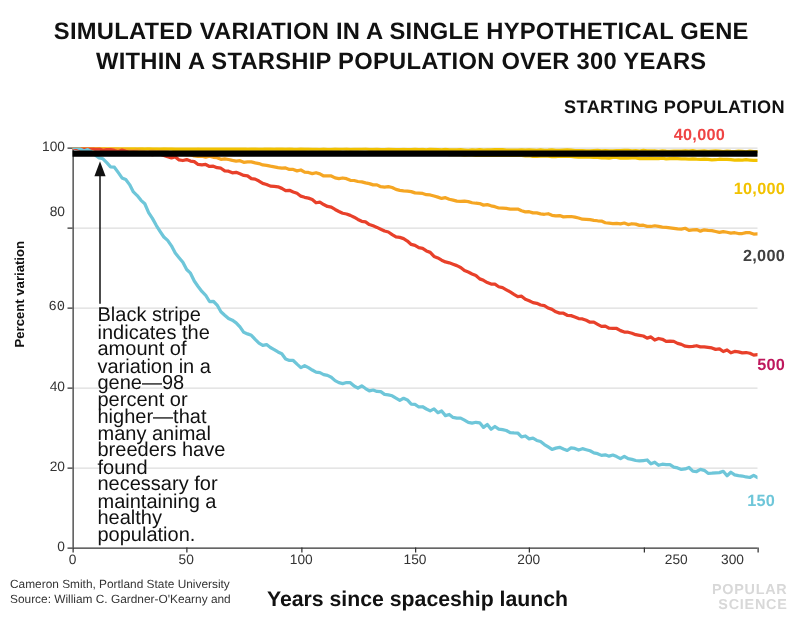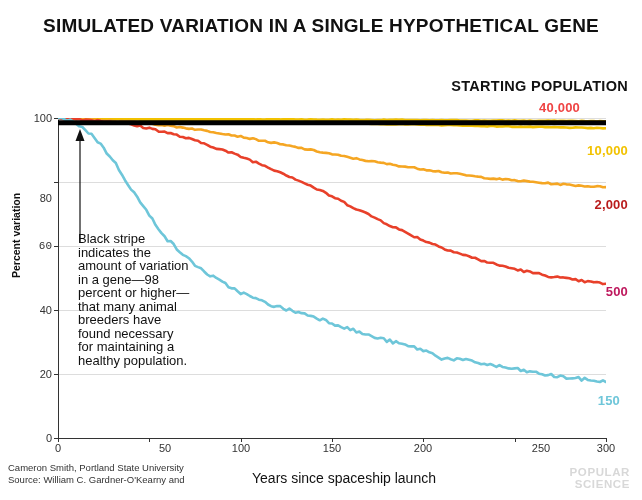--- a/index.html
+++ b/index.html
@@ -45,21 +45,21 @@
 
   .series-label {
     position: absolute;
     font-size: 13px;
     font-weight: bold;
     letter-spacing: 0.2px;
     white-space: nowrap;
   }
   .lbl-40000 { right: 62px; top: 100px; color: #ef4444; }
   .lbl-10000 { right: 14px; top: 143px; color: #f2c200; text-align: center; }
-  .lbl-2000  { right: 14px; top: 197px; color: #b91c1c; }
+  .lbl-2000  { right: 14px; top: 197px; color: #404040; }
   .lbl-500   { right: 14px; top: 284px; color: #be185d; }
   .lbl-150   { right: 22px; top: 393px; color: #6ec6d9; }
 
   .plot {
     position: absolute;
     left: 58px;
     top: 118px;
     width: 548px;
     height: 320px;
   }
@@ -123,34 +123,34 @@
     top: 278px;
     transform: rotate(-90deg);
     transform-origin: left top;
     font-size: 10.5px;
     font-weight: bold;
     color: #111111;
     white-space: nowrap;
   }
   .xlabel {
     position: absolute;
-    left: 70px;
+    left: 60px;
     top: 470px;
     width: 548px;
     text-align: center;
-    font-size: 14px;
-    font-weight: normal;
+    font-size: 17px;
+    font-weight: bold;
     color: #111111;
   }
   .annotation {
     position: absolute;
     left: 78px;
-    top: 232px;
+    top: 246px;
     width: 112px;
-    font-size: 13px;
+    font-size: 16px;
     line-height: 13.5px;
     color: #111111;
   }
   .source {
     position: absolute;
     left: 8px;
     top: 462px;
     font-size: 9.5px;
     line-height: 12px;
     color: #333333;
@@ -168,20 +168,21 @@
   }
   svg { display: block; }
 </style>
 </head>
 <body>
 
 <div id="stage">
 
   <div class="title">
     <div>SIMULATED VARIATION IN A SINGLE HYPOTHETICAL GENE</div>
+    <div>WITHIN A STARSHIP POPULATION OVER 300 YEARS</div>
   </div>
 
   <div class="legend-title">STARTING POPULATION</div>
 
   <div class="series-label lbl-40000">40,000</div>
   <div class="series-label lbl-10000">10,000</div>
   <div class="series-label lbl-2000">2,000</div>
   <div class="series-label lbl-500">500</div>
   <div class="series-label lbl-150">150</div>
 
@@ -200,41 +201,41 @@
     <div class="axis-x"></div>
 
     <div class="ytick-mark" style="top:0px;"></div>
     <div class="ytick-mark" style="top:64px;"></div>
     <div class="ytick-mark" style="top:128px;"></div>
     <div class="ytick-mark" style="top:192px;"></div>
     <div class="ytick-mark" style="top:256px;"></div>
     <div class="ytick-mark" style="top:320px;"></div>
 
     <div class="ytick" style="top:0px;">100</div>
-    <div class="ytick" style="top:80px;">80</div>
+    <div class="ytick" style="top:52px;">80</div>
     <div class="ytick" style="top:128px;font-family:Liberation Mono, monospace;">60</div>
     <div class="ytick" style="top:192px;">40</div>
     <div class="ytick" style="top:256px;margin-left:22px;">20</div>
     <div class="ytick" style="top:320px;">0</div>
 
     <div class="xtick-mark" style="left:0px;"></div>
     <div class="xtick-mark" style="left:91px;"></div>
     <div class="xtick-mark" style="left:183px;"></div>
     <div class="xtick-mark" style="left:274px;"></div>
     <div class="xtick-mark" style="left:365px;"></div>
     <div class="xtick-mark" style="left:457px;"></div>
     <div class="xtick-mark" style="left:548px;"></div>
 
     <div class="xtick" style="left:0px;">0</div>
-    <div class="xtick" style="left:91px;margin-left:16px;">50</div>
+    <div class="xtick" style="left:91px;">50</div>
     <div class="xtick" style="left:183px;">100</div>
     <div class="xtick" style="left:274px;">150</div>
     <div class="xtick" style="left:365px;">200</div>
     <div class="xtick" style="left:453px;margin-left:30px;">250</div>
-    <div class="xtick" style="left:548px;">300</div>
+    <div class="xtick" style="left:528px;">300</div>
 
     <svg id="series-svg" width="548" height="320" style="position:absolute;left:0;top:0;">
         <polyline points="0.00,-0.06 3.04,0.13 6.09,-0.03 9.13,-0.31 12.18,-0.11 15.22,-0.02 18.27,-0.24 21.31,-0.21 24.36,0.38 27.40,-0.16 30.44,0.40 33.49,0.46 36.53,0.00 39.58,0.60 42.62,0.39 45.67,0.62 48.71,0.59 51.76,0.21 54.80,0.05 57.84,0.12 60.89,0.17 63.93,0.60 66.98,0.24 70.02,0.32 73.07,0.51 76.11,0.12 79.16,0.70 82.20,0.29 85.24,0.76 88.29,0.89 91.33,0.50 94.38,0.49 97.42,0.41 100.47,0.44 103.51,0.43 106.56,0.48 109.60,0.94 112.64,0.74 115.69,0.86 118.73,0.54 121.78,0.71 124.82,0.77 127.87,0.45 130.91,0.81 133.96,0.51 137.00,0.76 140.04,1.04 143.09,0.93 146.13,0.91 149.18,1.01 152.22,1.09 155.27,0.74 158.31,0.90 161.36,1.05 164.40,0.82 167.44,0.90 170.49,1.02 173.53,0.91 176.58,1.13 179.62,1.22 182.67,0.90 185.71,1.00 188.76,1.10 191.80,1.25 194.84,1.20 197.89,1.50 200.93,1.11 203.98,1.47 207.02,1.52 210.07,1.06 213.11,1.21 216.16,1.20 219.20,1.00 222.24,1.44 225.29,1.29 228.33,1.35 231.38,1.20 234.42,1.16 237.47,1.45 240.51,1.53 243.56,1.31 246.60,1.76 249.64,1.63 252.69,1.37 255.73,1.43 258.78,1.64 261.82,1.69 264.87,1.59 267.91,1.76 270.96,1.73 274.00,1.38 277.04,1.74 280.09,1.54 283.13,1.88 286.18,1.36 289.22,1.48 292.27,1.63 295.31,1.86 298.36,1.50 301.40,1.90 304.44,1.99 307.49,1.90 310.53,1.74 313.58,2.01 316.62,2.24 319.67,1.97 322.71,2.17 325.76,1.61 328.80,2.06 331.84,1.87 334.89,1.86 337.93,1.66 340.98,1.78 344.02,1.62 347.07,2.08 350.11,2.15 353.16,2.03 356.20,2.15 359.24,1.95 362.29,2.18 365.33,1.96 368.38,2.06 371.42,2.24 374.47,1.97 377.51,2.31 380.56,2.19 383.60,1.99 386.64,2.26 389.69,2.34 392.73,2.08 395.78,1.98 398.82,2.00 401.87,2.44 404.91,2.46 407.96,2.45 411.00,2.69 414.04,2.69 417.09,2.40 420.13,2.36 423.18,2.73 426.22,2.53 429.27,2.70 432.31,2.76 435.36,2.50 438.40,2.47 441.44,2.29 444.49,2.30 447.53,2.72 450.58,2.44 453.62,2.80 456.67,2.35 459.71,2.72 462.76,2.79 465.80,2.60 468.84,3.02 471.89,2.61 474.93,2.97 477.98,3.02 481.02,2.81 484.07,2.90 487.11,2.84 490.16,2.60 493.20,2.91 496.24,2.57 499.29,3.15 502.33,2.83 505.38,2.78 508.42,3.10 511.47,2.81 514.51,2.76 517.56,2.93 520.60,3.33 523.64,2.84 526.69,3.16 529.73,3.24 532.78,2.99 535.82,3.04 538.87,3.42 541.91,2.94 544.96,3.31 548.00,3.20" fill="none" stroke="#f2c200" stroke-width="2.6" stroke-linejoin="round" stroke-linecap="round"></polyline>
         <polyline points="0.00,0.26 3.04,0.23 6.09,0.39 9.13,-0.01 12.18,0.04 15.22,0.22 18.27,0.63 21.31,0.43 24.36,0.23 27.40,0.52 30.44,0.74 33.49,0.77 36.53,0.86 39.58,0.63 42.62,0.69 45.67,0.92 48.71,0.75 51.76,1.15 54.80,0.73 57.84,1.26 60.89,0.75 63.93,1.35 66.98,1.33 70.02,1.49 73.07,1.16 76.11,1.37 79.16,1.27 82.20,1.74 85.24,1.77 88.29,1.87 91.33,1.84 94.38,1.66 97.42,1.99 100.47,1.45 103.51,1.93 106.56,2.09 109.60,2.10 112.64,2.09 115.69,2.05 118.73,2.07 121.78,1.83 124.82,2.05 127.87,2.18 130.91,2.51 133.96,2.49 137.00,2.21 140.04,2.29 143.09,2.51 146.13,2.82 149.18,2.47 152.22,2.51 155.27,3.00 158.31,3.02 161.36,2.94 164.40,3.06 167.44,3.09 170.49,2.90 173.53,3.00 176.58,2.87 179.62,3.12 182.67,2.97 185.71,3.25 188.76,3.54 191.80,3.27 194.84,3.41 197.89,3.45 200.93,3.34 203.98,3.26 207.02,3.55 210.07,3.56 213.11,3.49 216.16,3.90 219.20,3.57 222.24,3.89 225.29,3.71 228.33,3.71 231.38,3.77 234.42,3.87 237.47,4.13 240.51,4.51 243.56,4.14 246.60,4.59 249.64,4.31 252.69,4.72 255.73,4.19 258.78,4.85 261.82,4.36 264.87,4.42 267.91,4.99 270.96,4.79 274.00,5.05 277.04,4.90 280.09,5.30 283.13,5.22 286.18,5.41 289.22,5.38 292.27,5.26 295.31,5.32 298.36,5.27 301.40,5.69 304.44,5.45 307.49,5.68 310.53,5.75 313.58,6.05 316.62,5.82 319.67,5.90 322.71,6.23 325.76,6.17 328.80,6.39 331.84,6.35 334.89,6.30 337.93,6.36 340.98,6.27 344.02,6.04 347.07,6.38 350.11,6.40 353.16,6.25 356.20,6.28 359.24,6.34 362.29,6.63 365.33,6.56 368.38,7.04 371.42,7.05 374.47,6.90 377.51,6.66 380.56,6.89 383.60,7.35 386.64,7.29 389.69,6.99 392.73,7.02 395.78,7.11 398.82,7.12 401.87,7.42 404.91,7.76 407.96,7.75 411.00,7.57 414.04,7.67 417.09,7.93 420.13,7.92 423.18,8.23 426.22,8.24 429.27,8.47 432.31,7.97 435.36,7.99 438.40,8.58 441.44,8.44 444.49,8.53 447.53,8.31 450.58,8.29 453.62,8.83 456.67,8.83 459.71,8.94 462.76,8.63 465.80,8.92 468.84,8.85 471.89,8.60 474.93,9.12 477.98,8.90 481.02,8.76 484.07,8.82 487.11,9.08 490.16,9.11 493.20,9.23 496.24,9.12 499.29,9.30 502.33,9.41 505.38,9.31 508.42,9.54 511.47,9.85 514.51,9.79 517.56,9.39 520.60,9.53 523.64,9.49 526.69,9.77 529.73,10.15 532.78,9.87 535.82,10.17 538.87,9.76 541.91,10.05 544.96,10.38 548.00,10.24" fill="none" stroke="#f2c200" stroke-width="2.6" stroke-linejoin="round" stroke-linecap="round"></polyline>
         <polyline points="0.00,-0.65 3.04,0.08 6.09,0.68 9.13,-0.05 12.18,1.09 15.22,1.19 18.27,0.84 21.31,0.53 24.36,0.51 27.40,1.66 30.44,1.17 33.49,1.29 36.53,1.53 39.58,2.25 42.62,1.93 45.67,2.26 48.71,2.74 51.76,2.16 54.80,2.85 57.84,3.29 60.89,3.55 63.93,2.71 66.98,3.40 70.02,3.13 73.07,3.30 76.11,3.47 79.16,4.81 82.20,3.98 85.24,5.35 88.29,5.23 91.33,5.73 94.38,5.68 97.42,6.77 100.47,7.16 103.51,7.01 106.56,7.78 109.60,7.02 112.64,7.83 115.69,8.16 118.73,9.43 121.78,9.03 124.82,9.61 127.87,10.36 130.91,10.88 133.96,10.57 137.00,11.83 140.04,11.47 143.09,11.54 146.13,12.25 149.18,12.87 152.22,13.97 155.27,14.31 158.31,14.97 161.36,15.45 164.40,16.07 167.44,16.57 170.49,16.33 173.53,17.52 176.58,17.56 179.62,18.69 182.67,17.98 185.71,19.65 188.76,19.97 191.80,20.88 194.84,20.19 197.89,21.13 200.93,22.79 203.98,22.75 207.02,22.77 210.07,24.29 213.11,24.86 216.16,24.40 219.20,24.93 222.24,26.21 225.29,26.40 228.33,27.20 231.38,27.47 234.42,28.29 237.47,28.87 240.51,29.91 243.56,29.87 246.60,31.39 249.64,31.66 252.69,31.36 255.73,32.02 258.78,33.53 261.82,34.30 264.87,34.66 267.91,34.89 270.96,35.29 274.00,36.33 277.04,36.50 280.09,36.76 283.13,37.77 286.18,37.97 289.22,38.84 292.27,39.72 295.31,40.74 298.36,40.16 301.40,41.42 304.44,42.07 307.49,42.88 310.53,43.19 313.58,42.99 316.62,43.26 319.67,44.19 322.71,44.59 325.76,44.87 328.80,46.10 331.84,45.68 334.89,46.65 337.93,47.33 340.98,48.40 344.02,48.52 347.07,48.63 350.11,49.26 353.16,49.24 356.20,49.28 359.24,50.63 362.29,51.46 365.33,51.35 368.38,52.33 371.42,52.36 374.47,53.11 377.51,53.41 380.56,52.99 383.60,54.25 386.64,54.68 389.69,54.47 392.73,55.52 395.78,55.28 398.82,55.20 401.87,55.72 404.91,56.41 407.96,57.36 411.00,57.43 414.04,57.75 417.09,58.22 420.13,58.61 423.18,58.87 426.22,60.20 429.27,60.49 432.31,60.84 435.36,60.64 438.40,61.14 441.44,60.42 444.49,61.64 447.53,61.00 450.58,61.30 453.62,62.32 456.67,62.17 459.71,63.11 462.76,63.19 465.80,62.61 468.84,63.14 471.89,63.65 474.93,63.82 477.98,64.24 481.02,64.70 484.07,65.10 487.11,65.28 490.16,64.62 493.20,66.26 496.24,65.95 499.29,65.65 502.33,66.92 505.38,65.84 508.42,66.33 511.47,66.55 514.51,67.23 517.56,67.92 520.60,67.36 523.64,67.81 526.69,68.49 529.73,68.18 532.78,68.82 535.82,68.82 538.87,68.15 541.91,68.19 544.96,69.25 548.00,69.12" fill="none" stroke="#f5a623" stroke-width="2.6" stroke-linejoin="round" stroke-linecap="round"></polyline>
         <polyline points="0.00,0.76 3.04,0.79 6.09,1.29 9.13,0.00 12.18,0.44 15.22,0.41 18.27,1.33 21.31,1.06 24.36,2.43 27.40,1.64 30.44,1.68 33.49,2.36 36.53,3.35 39.58,2.04 42.62,3.10 45.67,3.98 48.71,3.79 51.76,3.84 54.80,4.55 57.84,5.33 60.89,5.38 63.93,5.73 66.98,5.35 70.02,5.45 73.07,6.35 76.11,7.41 79.16,8.31 82.20,7.50 85.24,9.93 88.29,10.41 91.33,9.65 94.38,10.87 97.42,11.31 100.47,13.58 103.51,13.82 106.56,13.59 109.60,15.15 112.64,14.95 115.69,16.18 118.73,16.58 121.78,18.70 124.82,18.96 127.87,20.21 130.91,19.86 133.96,21.07 137.00,22.32 140.04,22.70 143.09,24.94 146.13,25.32 149.18,26.81 152.22,28.72 155.27,29.56 158.31,30.91 161.36,31.14 164.40,31.47 167.44,32.70 170.49,34.56 173.53,34.24 176.58,35.63 179.62,36.65 182.67,38.94 185.71,39.84 188.76,40.52 191.80,41.63 194.84,44.21 197.89,43.69 200.93,45.63 203.98,47.17 207.02,47.77 210.07,49.57 213.11,51.18 216.16,52.60 219.20,53.20 222.24,54.30 225.29,55.73 228.33,57.54 231.38,59.02 234.42,59.50 237.47,61.64 240.51,62.64 243.56,63.92 246.60,65.38 249.64,66.76 252.69,67.58 255.73,69.64 258.78,71.50 261.82,71.93 264.87,72.89 267.91,74.81 270.96,77.56 274.00,78.30 277.04,80.16 280.09,80.71 283.13,82.74 286.18,83.91 289.22,87.18 292.27,88.37 295.31,90.14 298.36,91.55 301.40,92.24 304.44,93.34 307.49,94.50 310.53,96.00 313.58,98.41 316.62,99.62 319.67,101.14 322.71,102.36 325.76,105.11 328.80,106.28 331.84,108.04 334.89,109.26 337.93,109.35 340.98,111.40 344.02,112.13 347.07,113.84 350.11,115.54 353.16,117.47 356.20,119.25 359.24,118.98 362.29,121.42 365.33,122.57 368.38,124.07 371.42,124.64 374.47,126.01 377.51,126.57 380.56,128.42 383.60,129.49 386.64,131.42 389.69,132.51 392.73,132.58 395.78,134.24 398.82,134.51 401.87,135.63 404.91,136.86 407.96,137.14 411.00,138.25 414.04,139.75 417.09,139.76 420.13,141.44 423.18,143.08 426.22,142.94 429.27,144.56 432.31,144.70 435.36,144.78 438.40,146.49 441.44,147.61 444.49,147.76 447.53,148.56 450.58,149.76 453.62,150.27 456.67,150.79 459.71,152.49 462.76,151.53 465.80,153.99 468.84,152.78 471.89,153.43 474.93,155.12 477.98,154.98 481.02,155.12 484.07,156.68 487.11,157.51 490.16,158.93 493.20,159.34 496.24,159.03 499.29,158.60 502.33,159.53 505.38,159.42 508.42,159.85 511.47,160.34 514.51,161.49 517.56,161.11 520.60,163.22 523.64,161.98 526.69,164.25 529.73,163.14 532.78,163.46 535.82,164.33 538.87,164.01 541.91,164.59 544.96,166.08 548.00,165.76" fill="none" stroke="#e8402a" stroke-width="2.6" stroke-linejoin="round" stroke-linecap="round"></polyline>
         <polyline points="0.00,0.42 3.04,-0.35 6.09,1.06 9.13,2.80 12.18,1.64 15.22,3.55 18.27,6.07 21.31,8.35 24.36,9.02 27.40,12.15 30.44,15.50 33.49,15.76 36.53,19.90 39.58,24.31 42.62,25.59 45.67,29.68 48.71,35.54 51.76,38.45 54.80,42.29 57.84,45.01 60.89,52.08 63.93,56.68 66.98,62.24 70.02,67.02 73.07,71.60 76.11,74.33 79.16,78.66 82.20,84.41 85.24,88.14 88.29,91.79 91.33,97.64 94.38,100.55 97.42,106.84 100.47,111.17 103.51,115.15 106.56,118.22 109.60,123.21 112.64,123.02 115.69,126.03 118.73,131.44 121.78,134.20 124.82,136.82 127.87,138.17 130.91,140.24 133.96,143.55 137.00,147.86 140.04,149.11 143.09,150.28 146.13,153.47 149.18,156.51 152.22,158.35 155.27,157.66 158.31,159.98 161.36,161.66 164.40,163.56 167.44,164.97 170.49,169.20 173.53,170.34 176.58,170.37 179.62,173.29 182.67,176.07 185.71,174.55 188.76,176.07 191.80,178.01 194.84,179.68 197.89,180.14 200.93,181.69 203.98,182.29 207.02,183.82 210.07,186.50 213.11,188.15 216.16,188.86 219.20,188.03 222.24,188.14 225.29,190.82 228.33,192.51 231.38,190.63 234.42,192.81 237.47,194.73 240.51,194.03 243.56,195.16 246.60,195.33 249.64,197.54 252.69,197.87 255.73,198.61 258.78,200.55 261.82,202.29 264.87,200.63 267.91,201.97 270.96,205.23 274.00,205.49 277.04,207.59 280.09,207.40 283.13,209.20 286.18,210.68 289.22,209.12 292.27,212.17 295.31,210.73 298.36,214.49 301.40,213.60 304.44,215.95 307.49,216.54 310.53,216.47 313.58,218.13 316.62,219.88 319.67,220.50 322.71,219.83 325.76,220.23 328.80,223.87 331.84,221.56 334.89,225.37 337.93,223.19 340.98,225.28 344.02,225.70 347.07,226.40 350.11,228.15 353.16,228.37 356.20,228.41 359.24,231.46 362.29,230.77 365.33,233.10 368.38,232.57 371.42,234.36 374.47,235.23 377.51,237.68 380.56,239.55 383.60,241.57 386.64,240.49 389.69,239.89 392.73,241.19 395.78,242.39 398.82,240.31 401.87,240.74 404.91,242.01 407.96,240.93 411.00,241.76 414.04,242.57 417.09,244.30 420.13,244.94 423.18,246.31 426.22,245.83 429.27,246.94 432.31,246.05 435.36,247.29 438.40,248.96 441.44,247.10 444.49,248.96 447.53,249.49 450.58,250.40 453.62,250.78 456.67,250.41 459.71,250.00 462.76,253.03 465.80,251.79 468.84,254.24 471.89,253.37 474.93,253.68 477.98,253.69 481.02,255.66 484.07,256.33 487.11,257.56 490.16,257.12 493.20,255.99 496.24,258.95 499.29,259.21 502.33,257.52 505.38,258.27 508.42,260.63 511.47,260.56 514.51,260.35 517.56,260.08 520.60,259.05 523.64,262.63 526.69,259.81 529.73,261.93 532.78,262.52 535.82,262.82 538.87,263.58 541.91,263.99 544.96,262.35 548.00,264.00" fill="none" stroke="#6ec6d9" stroke-width="2.6" stroke-linejoin="round" stroke-linecap="round"></polyline>
         <polyline points="0.00,4.80 3.04,4.80 6.09,4.80 9.13,4.80 12.18,4.80 15.22,4.80 18.27,4.80 21.31,4.80 24.36,4.80 27.40,4.80 30.44,4.80 33.49,4.80 36.53,4.80 39.58,4.80 42.62,4.80 45.67,4.80 48.71,4.80 51.76,4.80 54.80,4.80 57.84,4.80 60.89,4.80 63.93,4.80 66.98,4.80 70.02,4.80 73.07,4.80 76.11,4.80 79.16,4.80 82.20,4.80 85.24,4.80 88.29,4.80 91.33,4.80 94.38,4.80 97.42,4.80 100.47,4.80 103.51,4.80 106.56,4.80 109.60,4.80 112.64,4.80 115.69,4.80 118.73,4.80 121.78,4.80 124.82,4.80 127.87,4.80 130.91,4.80 133.96,4.80 137.00,4.80 140.04,4.80 143.09,4.80 146.13,4.80 149.18,4.80 152.22,4.80 155.27,4.80 158.31,4.80 161.36,4.80 164.40,4.80 167.44,4.80 170.49,4.80 173.53,4.80 176.58,4.80 179.62,4.80 182.67,4.80 185.71,4.80 188.76,4.80 191.80,4.80 194.84,4.80 197.89,4.80 200.93,4.80 203.98,4.80 207.02,4.80 210.07,4.80 213.11,4.80 216.16,4.80 219.20,4.80 222.24,4.80 225.29,4.80 228.33,4.80 231.38,4.80 234.42,4.80 237.47,4.80 240.51,4.80 243.56,4.80 246.60,4.80 249.64,4.80 252.69,4.80 255.73,4.80 258.78,4.80 261.82,4.80 264.87,4.80 267.91,4.80 270.96,4.80 274.00,4.80 277.04,4.80 280.09,4.80 283.13,4.80 286.18,4.80 289.22,4.80 292.27,4.80 295.31,4.80 298.36,4.80 301.40,4.80 304.44,4.80 307.49,4.80 310.53,4.80 313.58,4.80 316.62,4.80 319.67,4.80 322.71,4.80 325.76,4.80 328.80,4.80 331.84,4.80 334.89,4.80 337.93,4.80 340.98,4.80 344.02,4.80 347.07,4.80 350.11,4.80 353.16,4.80 356.20,4.80 359.24,4.80 362.29,4.80 365.33,4.80 368.38,4.80 371.42,4.80 374.47,4.80 377.51,4.80 380.56,4.80 383.60,4.80 386.64,4.80 389.69,4.80 392.73,4.80 395.78,4.80 398.82,4.80 401.87,4.80 404.91,4.80 407.96,4.80 411.00,4.80 414.04,4.80 417.09,4.80 420.13,4.80 423.18,4.80 426.22,4.80 429.27,4.80 432.31,4.80 435.36,4.80 438.40,4.80 441.44,4.80 444.49,4.80 447.53,4.80 450.58,4.80 453.62,4.80 456.67,4.80 459.71,4.80 462.76,4.80 465.80,4.80 468.84,4.80 471.89,4.80 474.93,4.80 477.98,4.80 481.02,4.80 484.07,4.80 487.11,4.80 490.16,4.80 493.20,4.80 496.24,4.80 499.29,4.80 502.33,4.80 505.38,4.80 508.42,4.80 511.47,4.80 514.51,4.80 517.56,4.80 520.60,4.80 523.64,4.80 526.69,4.80 529.73,4.80 532.78,4.80 535.82,4.80 538.87,4.80 541.91,4.80 544.96,4.80 548.00,4.80" fill="none" stroke="#000000" stroke-width="5" stroke-linejoin="round" stroke-linecap="round"></polyline>
       </svg>
   </div>

